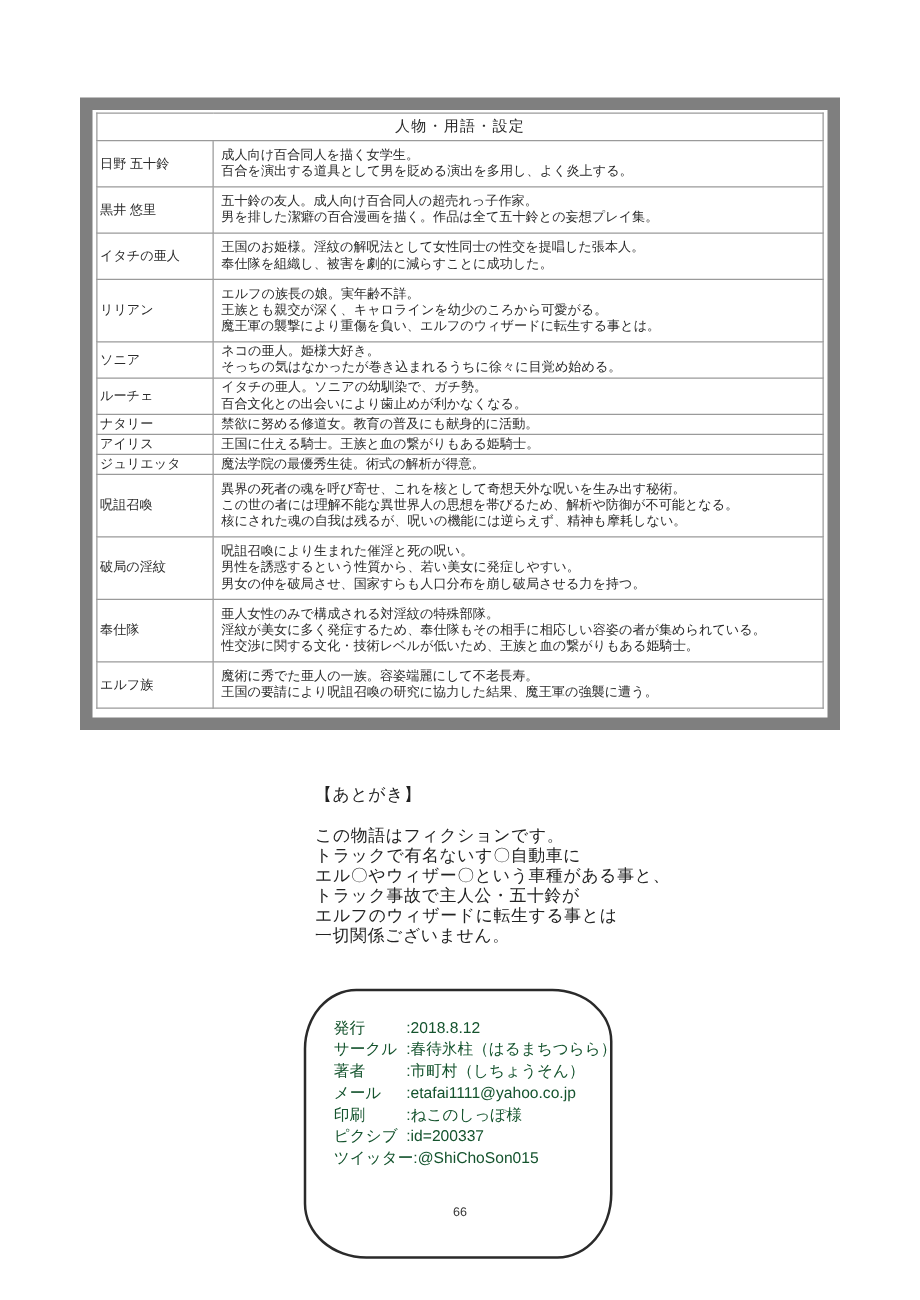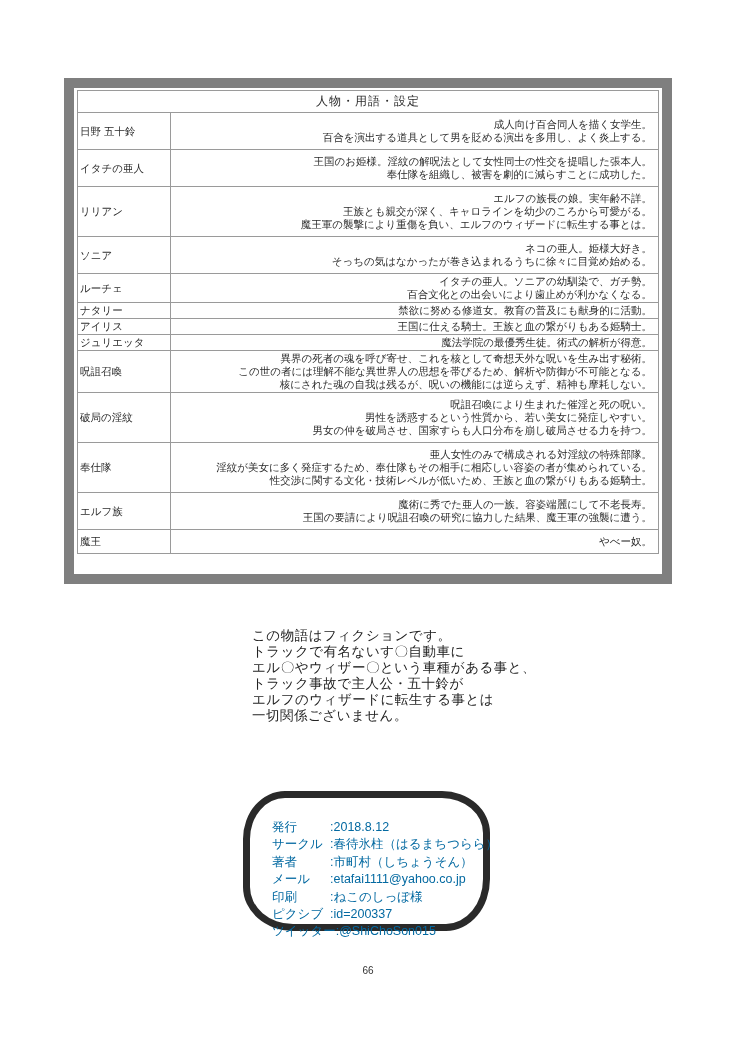--- a/index.html
+++ b/index.html
@@ -14,21 +14,21 @@
   }
 
   
   .table-frame {
     position: absolute;
     left: 64px;
     top: 78px;
     width: 582px;
     border: 10px solid #7f7f7f;
     background: #ffffff;
-    padding: 2px 3px 20px 3px;
+    padding: 2px 3px 7px 3px;
   }
   .char-table {
     width: 100%;
     border-collapse: collapse;
     font-size: 10.5px;
     line-height: 13px;
     color: #2b2b2b;
   }
   .char-table th,
   .char-table td { border: 1px solid #9a9a9a; }
@@ -39,21 +39,21 @@
     padding: 4px 2px;
     letter-spacing: 1px;
   }
   .char-table td.term {
     width: 88px;
     text-align: left;
     vertical-align: middle;
     padding: 1px 2px;
     white-space: nowrap;
   }
-  .char-table td.desc { padding: 1px 6px; text-align: right; }
+  .char-table td.desc { padding: 1px 6px; }
   
   .char-table tbody tr:nth-child(-n+4) td,
   .char-table tbody tr:nth-child(n+10):nth-child(-n+13) td {
     padding-top: 5px;
     padding-bottom: 5px;
   }
 
   
   .afterword {
     position: absolute;
@@ -65,28 +65,28 @@
     letter-spacing: 0.5px;
   }
   .afterword-heading { margin-bottom: 17px; }
 
   
   .colophon {
     position: absolute;
     left: 243px;
     top: 791px;
     width: 247px;
-    height: 140px;
+    height: 216px;
     box-sizing: border-box;
-    border: 7px solid #4d7c0f;
+    border: 2px solid #4d7c0f;
     border-radius: 42px 48px 44px 50px / 48px 42px 52px 44px;
     padding: 21px 0 0 22px;
     font-size: 12.5px;
     line-height: 17.4px;
-    color: #0369a1;
+    color: #14532d;
   }
   .colophon-row { white-space: nowrap; }
   .colophon-label { display: inline-block; min-width: 58px; }
 
   
   .page-number {
     position: absolute;
     left: 0;
     right: 0;
     top: 965px;
@@ -109,20 +109,27 @@
       </thead>
       <tbody>
           <tr>
             <td class="term">日野 五十鈴</td>
             <td class="desc">
               <div>成人向け百合同人を描く女学生。</div>
               <div>百合を演出する道具として男を貶める演出を多用し、よく炎上する。</div>
             </td>
           </tr>
           <tr>
+            <td class="term">黒井 悠里</td>
+            <td class="desc">
+              <div>五十鈴の友人。成人向け百合同人の超売れっ子作家。</div>
+              <div>男を排した潔癖の百合漫画を描く。作品は全て五十鈴との妄想プレイ集。</div>
+            </td>
+          </tr>
+          <tr>
             <td class="term">イタチの亜人</td>
             <td class="desc">
               <div>王国のお姫様。淫紋の解呪法として女性同士の性交を提唱した張本人。</div>
               <div>奉仕隊を組織し、被害を劇的に減らすことに成功した。</div>
             </td>
           </tr>
           <tr>
             <td class="term">リリアン</td>
             <td class="desc">
               <div>エルフの族長の娘。実年齢不詳。</div>
@@ -186,31 +193,26 @@
               <div>性交渉に関する文化・技術レベルが低いため、王族と血の繋がりもある姫騎士。</div>
             </td>
           </tr>
           <tr>
             <td class="term">エルフ族</td>
             <td class="desc">
               <div>魔術に秀でた亜人の一族。容姿端麗にして不老長寿。</div>
               <div>王国の要請により呪詛召喚の研究に協力した結果、魔王軍の強襲に遭う。</div>
             </td>
           </tr>
-          <tr>
-            <td class="term">魔王</td>
-            <td class="desc">
-              <div>やべー奴。</div>
-            </td>
-          </tr>
         </tbody>
     </table>
   </div>
 
   <div class="afterword">
+    <div class="afterword-heading">【あとがき】</div>
     <div class="afterword-body">
         <div>この物語はフィクションです。</div>
         <div>トラックで有名ないす〇自動車に</div>
         <div>エル〇やウィザー〇という車種がある事と、</div>
         <div>トラック事故で主人公・五十鈴が</div>
         <div>エルフのウィザードに転生する事とは</div>
         <div>一切関係ございません。</div>
       </div>
   </div>
 

